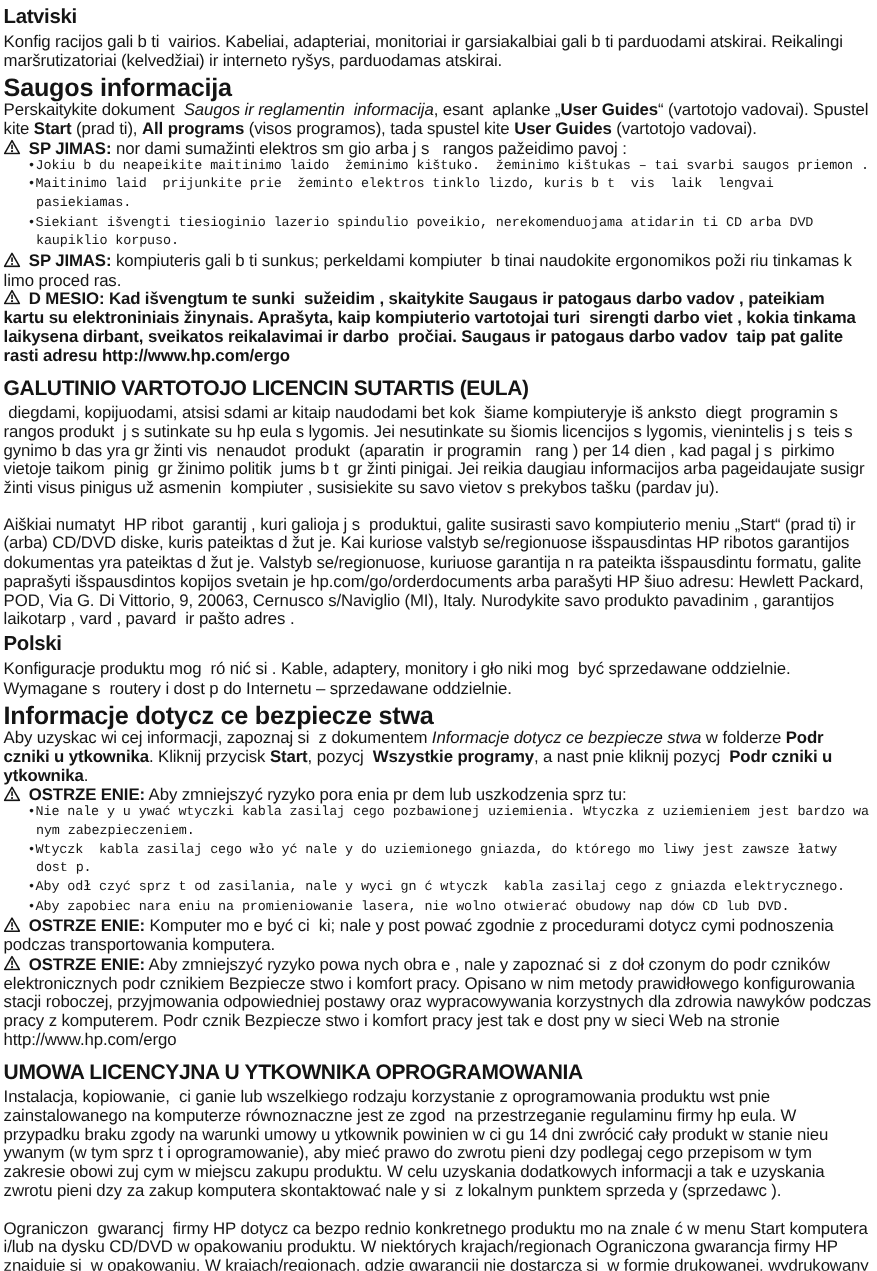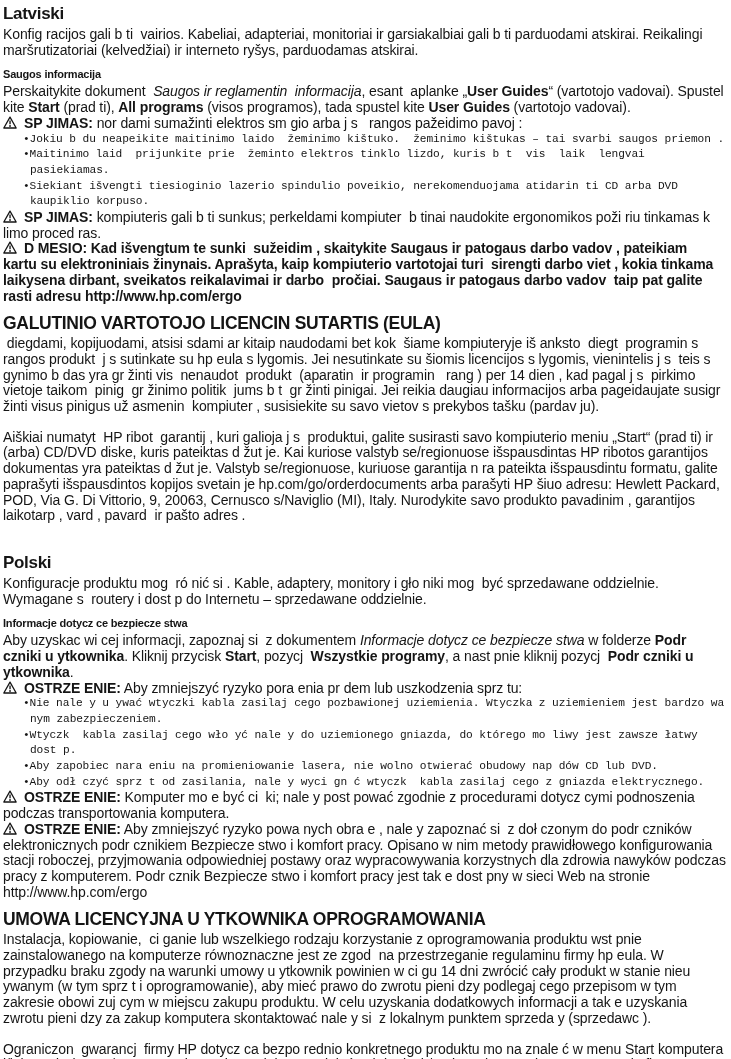--- a/index.html
+++ b/index.html
@@ -5,31 +5,31 @@
   html,body{margin:0;padding:0;background:#ffffff;}
   body{
     width:731px;height:1059px;overflow:hidden;
     font-family:"Liberation Sans",sans-serif;
     color:#151515;
     -webkit-font-smoothing:antialiased;
   }
   #doc{padding:1px 3px 0 3px;}
   .p{font-size:14px;line-height:15.7px;margin:0;white-space:pre-wrap;letter-spacing:-0.1px;}
   .h1{font-size:17px;line-height:26px;font-weight:bold;margin:0;letter-spacing:-0.3px;}
-  .h2{font-size:11px;line-height:18px;font-weight:bold;margin:7px 0 1px 0;letter-spacing:-0.2px;}
+  .h2{font-size:21px;line-height:18px;font-weight:bold;margin:7px 0 1px 0;letter-spacing:-0.2px;}
   .h3{font-size:17.5px;line-height:21px;font-weight:bold;margin:9px 0 2px 0;letter-spacing:-0.3px;}
   .b{font-weight:bold;}
   .i{font-style:italic;}
   ul.bullets{margin:0;padding:0;list-style:none;font-family:Liberation Mono, monospace;}
   ul.bullets li{
     font-size:11.2px;line-height:15.7px;letter-spacing:-0.1px;
     padding-left:27px;text-indent:-7px;white-space:pre-wrap;
   }
   .warn-icon{display:inline-block;vertical-align:-1px;margin-right:7px;}
-  [data-name="polski-heading"]{margin-top:26px;}
+  [data-name="polski-heading"]{}
   [data-name="lt-warranty-paragraph"],
   [data-name="pl-warranty-paragraph"]{margin-top:15px;}
 </style>
 </head>
 <body>
 
 <div id="doc" data-name="document-page">
     <div class="h1" data-name="latviski-heading"><span data-name="text-run">Latviski</span></div>
     <div class="p" data-name="latviski-intro-paragraph"><span data-name="text-run">Konfig racijos gali b ti  vairios. Kabeliai, adapteriai, monitoriai ir garsiakalbiai gali b ti parduodami atskirai. Reikalingi maršrutizatoriai (kelvedžiai) ir interneto ryšys, parduodamas atskirai.</span></div>
     <div class="h2" data-name="lt-safety-heading"><span data-name="text-run">Saugos informacija</span></div>
@@ -62,22 +62,22 @@
     <div class="h2" data-name="pl-safety-heading"><span data-name="text-run">Informacje dotycz ce bezpiecze stwa</span></div>
     <div class="p" data-name="pl-safety-paragraph"><span data-name="text-run">Aby uzyskac wi cej informacji, zapoznaj si  z dokumentem </span><span class="i" data-name="text-run">Informacje dotycz ce bezpiecze stwa</span><span data-name="text-run"> w folderze </span><span class="b" data-name="text-run">Podr czniki u ytkownika</span><span data-name="text-run">. Kliknij przycisk </span><span class="b" data-name="text-run">Start</span><span data-name="text-run">, pozycj  </span><span class="b" data-name="text-run">Wszystkie programy</span><span data-name="text-run">, a nast pnie kliknij pozycj  </span><span class="b" data-name="text-run">Podr czniki u ytkownika</span><span data-name="text-run">.</span></div>
     <div class="p" data-name="pl-warning-electric"><svg class="warn-icon" data-name="warning-icon" width="14" height="13" viewBox="0 0 24 22" aria-hidden="true">
     <path d="M12 1.8 L22.6 20.4 L1.4 20.4 Z" fill="none" stroke="#151515" stroke-width="2.2" stroke-linejoin="round"></path>
     <rect x="10.9" y="7.6" width="2.3" height="6.4" fill="#151515"></rect>
     <circle cx="12.05" cy="17" r="1.55" fill="#151515"></circle>
   </svg><span class="b" data-name="text-run">OSTRZE ENIE:</span><span data-name="text-run"> Aby zmniejszyć ryzyko pora enia pr dem lub uszkodzenia sprz tu:</span></div>
     <ul class="bullets" data-name="pl-safety-bullets">
       <li data-name="list-item"><span data-name="text-run">•Nie nale y u ywać wtyczki kabla zasilaj cego pozbawionej uziemienia. Wtyczka z uziemieniem jest bardzo wa nym zabezpieczeniem.</span></li>
       <li data-name="list-item"><span data-name="text-run">•Wtyczk  kabla zasilaj cego wło yć nale y do uziemionego gniazda, do którego mo liwy jest zawsze łatwy dost p.</span></li>
+      <li data-name="list-item"><span data-name="text-run">•Aby odł czyć sprz t od zasilania, nale y wyci gn ć wtyczk  kabla zasilaj cego z gniazda elektrycznego.</span></li>
       <li data-name="list-item"><span data-name="text-run">•Aby zapobiec nara eniu na promieniowanie lasera, nie wolno otwierać obudowy nap dów CD lub DVD.</span></li>
-      <li data-name="list-item"><span data-name="text-run">•Aby odł czyć sprz t od zasilania, nale y wyci gn ć wtyczk  kabla zasilaj cego z gniazda elektrycznego.</span></li>
     </ul>
     <div class="p" data-name="pl-warning-heavy"><svg class="warn-icon" data-name="warning-icon" width="14" height="13" viewBox="0 0 24 22" aria-hidden="true">
     <path d="M12 1.8 L22.6 20.4 L1.4 20.4 Z" fill="none" stroke="#151515" stroke-width="2.2" stroke-linejoin="round"></path>
     <rect x="10.9" y="7.6" width="2.3" height="6.4" fill="#151515"></rect>
     <circle cx="12.05" cy="17" r="1.55" fill="#151515"></circle>
   </svg><span class="b" data-name="text-run">OSTRZE ENIE:</span><span data-name="text-run"> Komputer mo e być ci  ki; nale y post pować zgodnie z procedurami dotycz cymi podnoszenia podczas transportowania komputera.</span></div>
     <div class="p" data-name="pl-warning-ergo"><svg class="warn-icon" data-name="warning-icon" width="14" height="13" viewBox="0 0 24 22" aria-hidden="true">
     <path d="M12 1.8 L22.6 20.4 L1.4 20.4 Z" fill="none" stroke="#151515" stroke-width="2.2" stroke-linejoin="round"></path>
     <rect x="10.9" y="7.6" width="2.3" height="6.4" fill="#151515"></rect>
     <circle cx="12.05" cy="17" r="1.55" fill="#151515"></circle>

